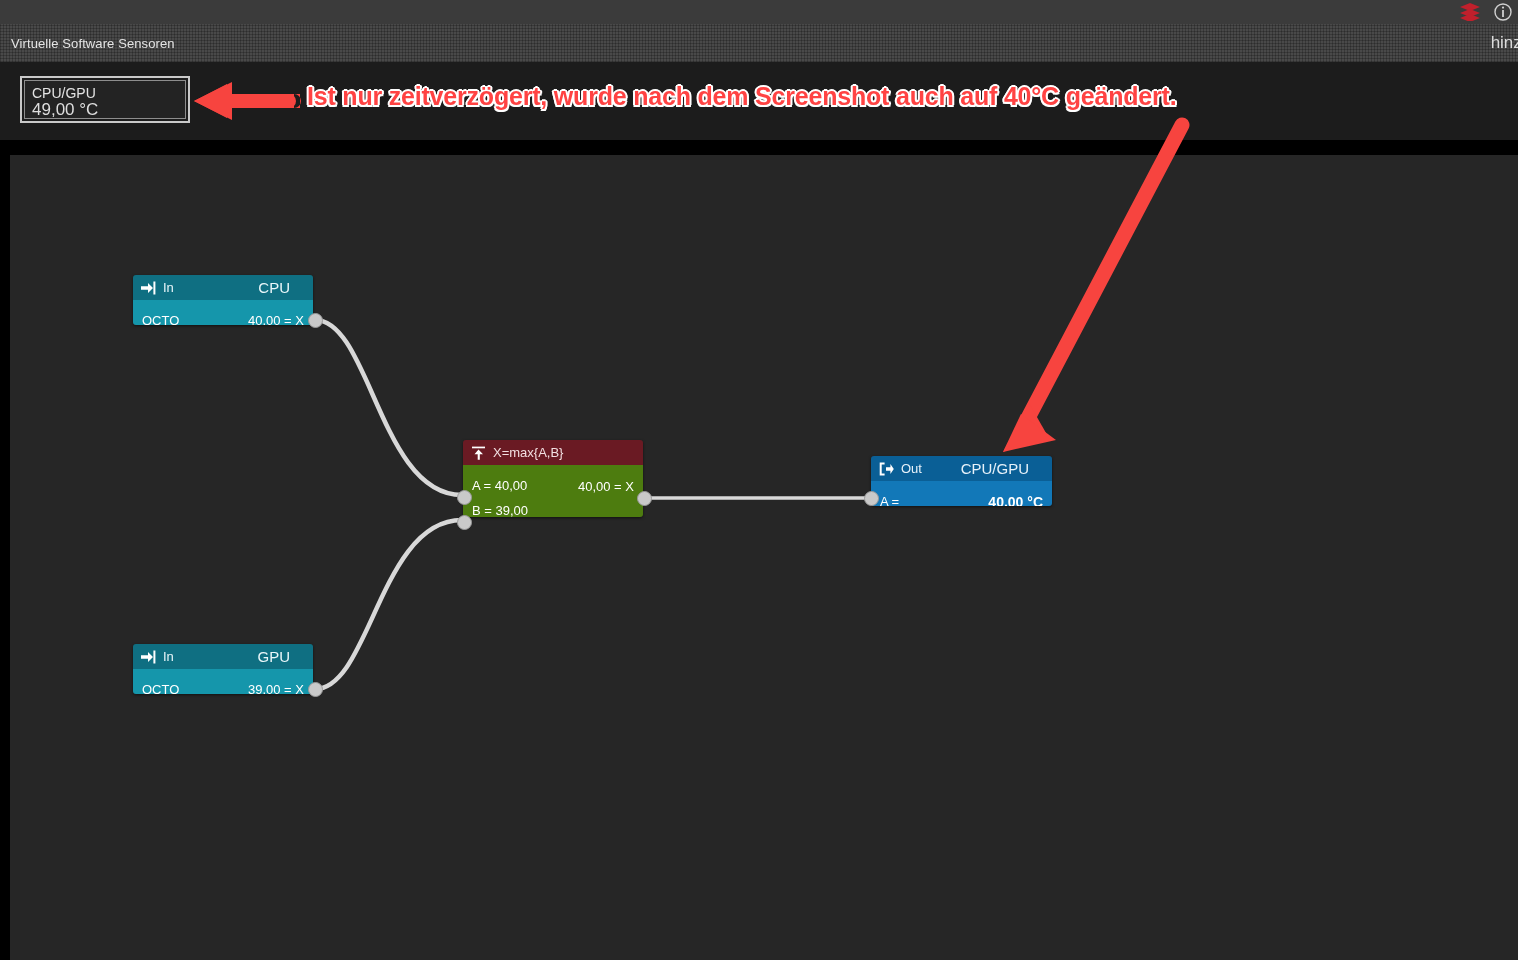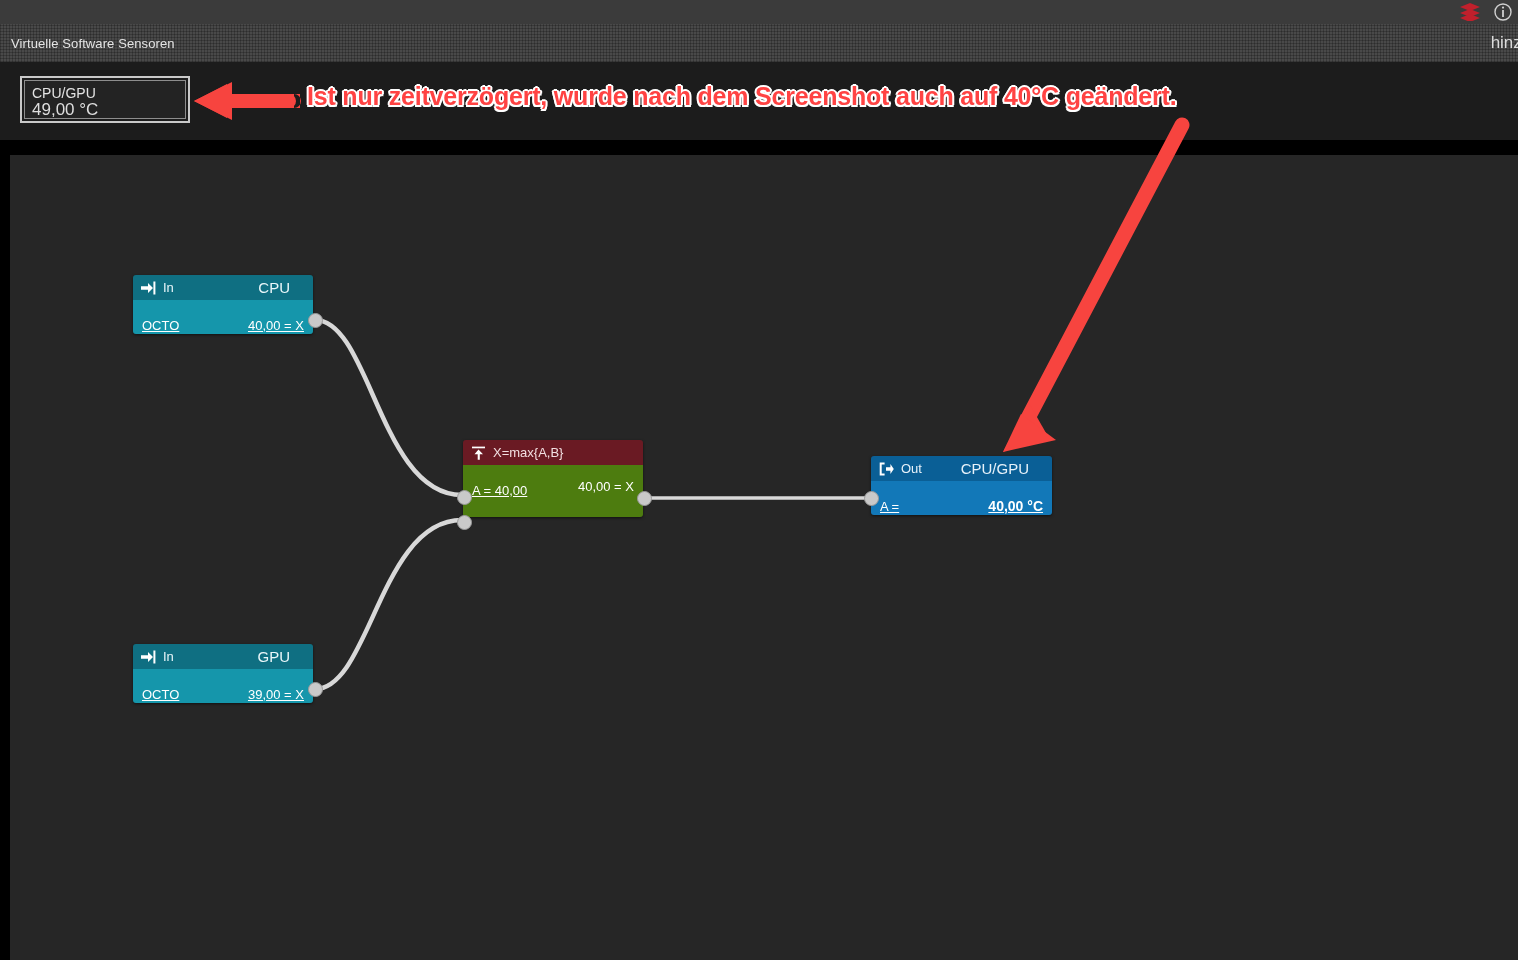--- a/index.html
+++ b/index.html
@@ -73,22 +73,22 @@
     box-shadow: 0 1px 3px rgba(0,0,0,.55);
   }
   .node-head {
     display: flex; align-items: center; height: 25px;
     padding: 0 23px 0 8px; gap: 7px;
   }
   .node-head .hl { font-size: 13px; }
   .node-head .hr { margin-left: auto; font-size: 15px; }
   .node-body { padding: 0; }
   .node-row {
-    display: flex; align-items: center; height: 34px;
-    padding: 16px 9px 0 9px; font-size: 13px; text-decoration: underline;
+    display: flex; align-items: center; height: 25px;
+    padding: 16px 9px 0 9px; font-size: 13px;
   }
   .node-row .rr { margin-left: auto; }
 
   
   .n-in .node-head { background: #0f6f82; color: #eaf7fa; }
   .n-in .node-body { background: #1596ab; color: #ffffff; }
   
   .n-max .node-head { background: #6a1a23; color: #f2dfe1; }
   .n-max .node-body { background: #4d7c0f; color: #ffffff; position: relative; height: 52px; }
   .n-max .outval { position: absolute; right: 9px; top: 14px; font-size: 13px; }

